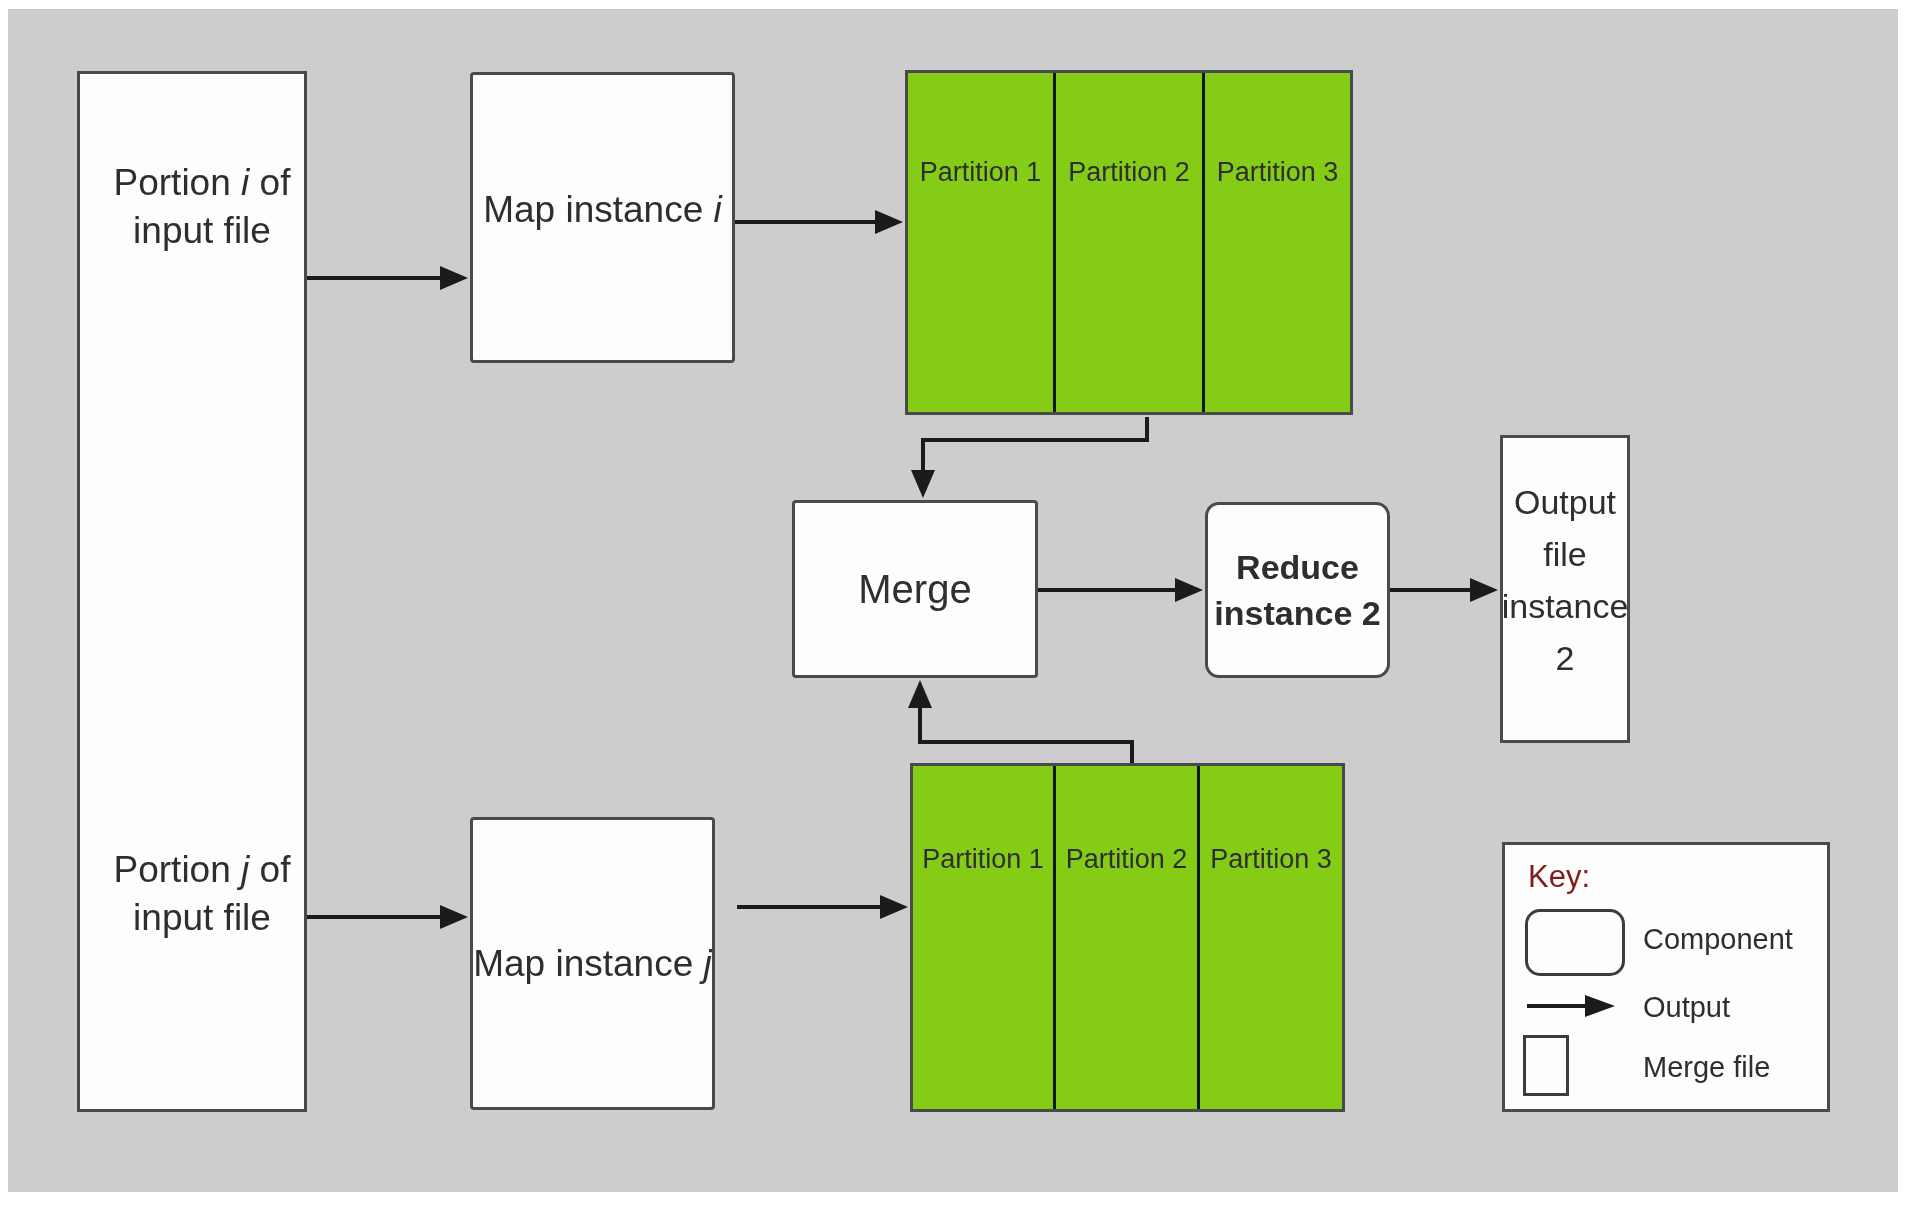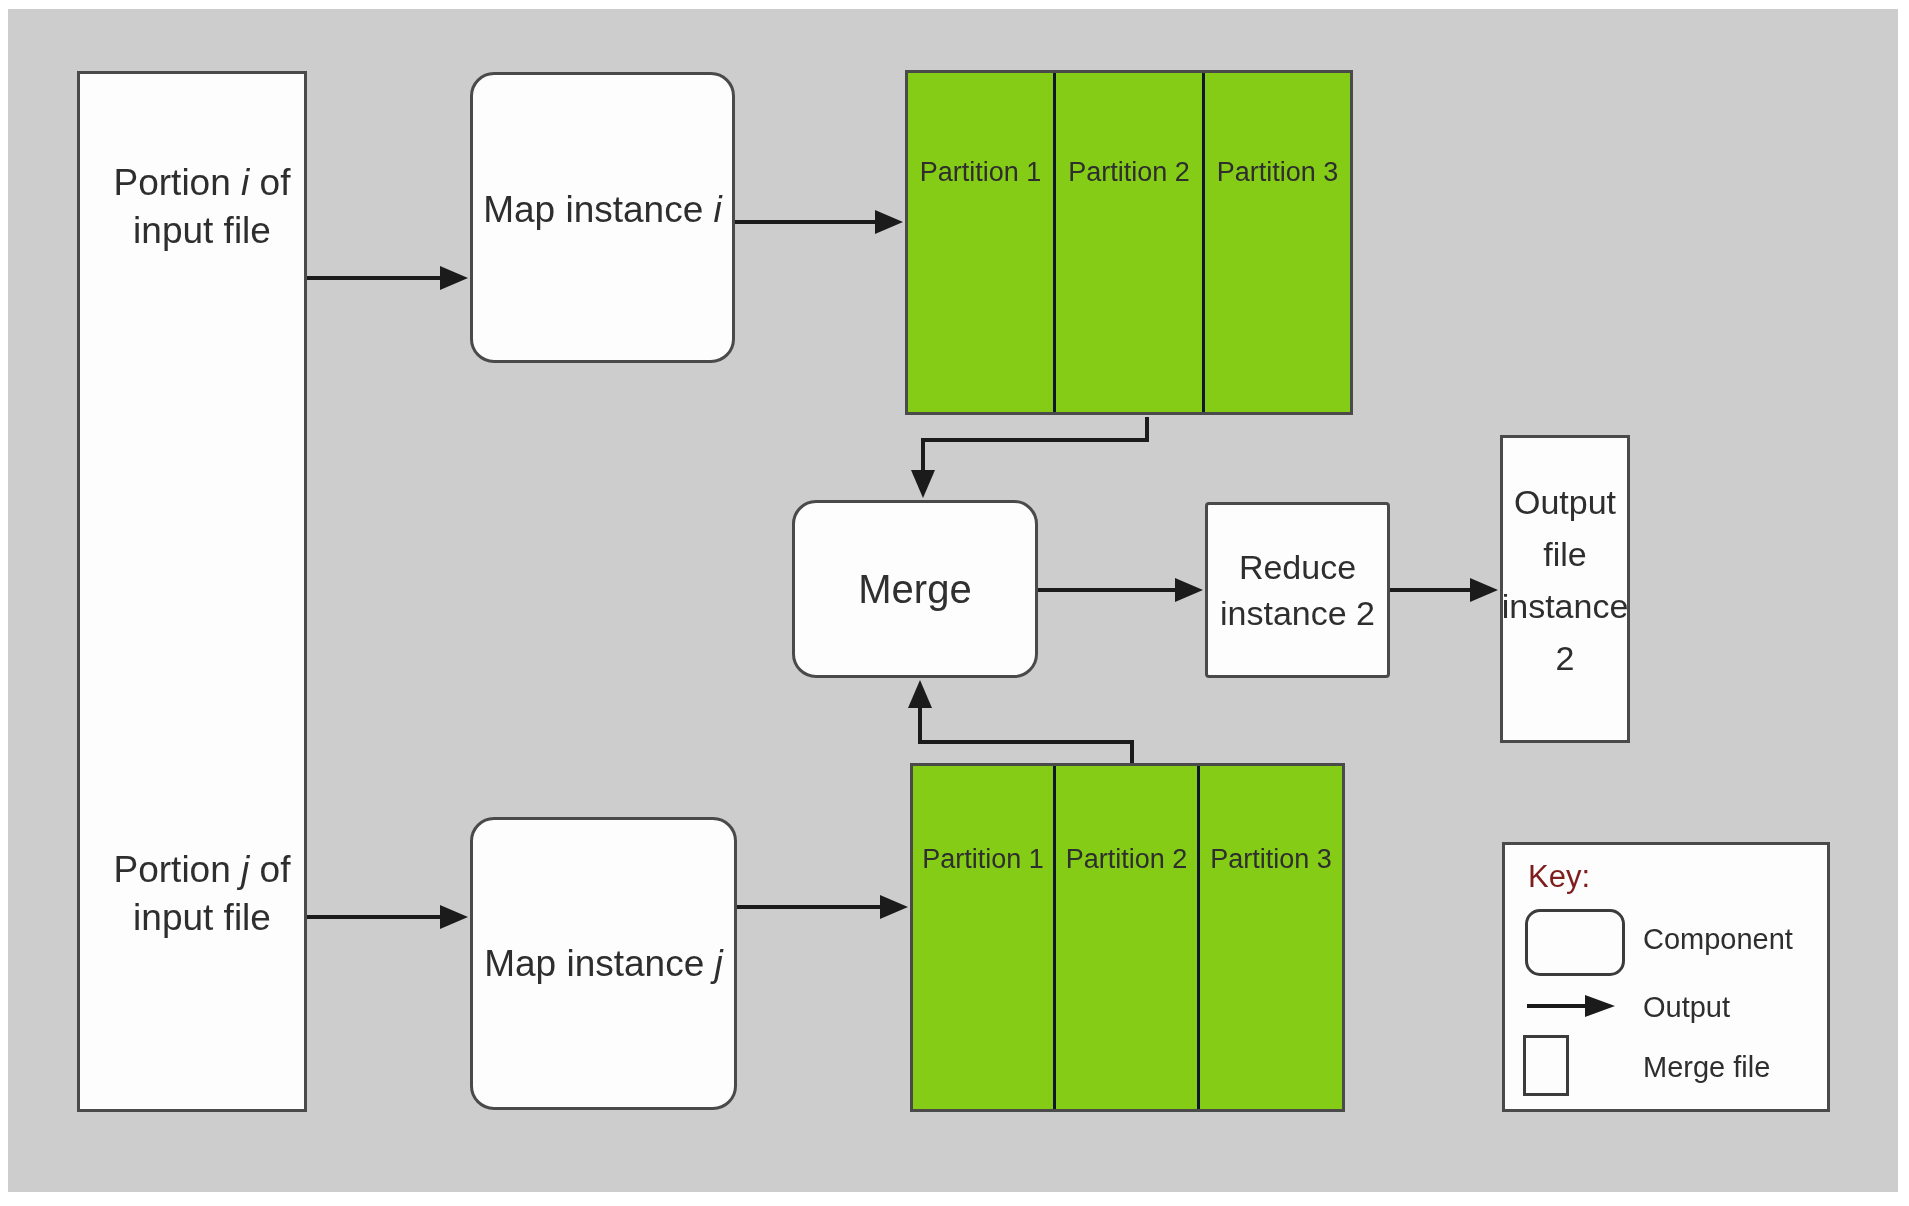--- a/index.html
+++ b/index.html
@@ -9,38 +9,38 @@
     width:1909px;height:1206px;
     position:relative;
     color:#303030;
   }
   .page{position:absolute;left:0;top:0;width:1909px;height:1206px;background:#ffffff;overflow:hidden;}
   .canvas{position:absolute;left:8px;top:9px;width:1890px;height:1183px;background:#cdcdcd;}
   .box{
     position:absolute;box-sizing:border-box;
     background:#fdfdfd;border:3px solid #4a4a4a;
   }
-  .rounded{border-radius:24px;}
+  .rounded{border-radius:4px;}
   .center-flex{display:flex;align-items:center;justify-content:center;text-align:center;}
   .lbl{font-size:37px;line-height:48px;color:#2e2e2e;text-align:center;}
   .var{font-style:italic;}
   
   .portion{position:absolute;left:10px;width:100%;}
   
   .partitions{position:absolute;box-sizing:border-box;background:#84cc16;border:3px solid #4a4a4a;display:grid;}
   .pcell{box-sizing:border-box;text-align:center;font-size:27px;color:#2e2e2e;}
   .pcell.mid,.pcell.last{border-left:3px solid #0f172a;}
   .partitions.top{left:905px;top:70px;width:448px;height:345px;grid-template-columns:145px 149px 148px;}
   .partitions.top .pcell{padding-top:84px;}
   .partitions.bottom{left:910px;top:763px;width:435px;height:349px;grid-template-columns:140px 144px 145px;}
   .partitions.bottom .pcell{padding-top:78px;}
   
   .input-file{left:77px;top:71px;width:230px;height:1041px;}
   .map-i{left:470px;top:72px;width:265px;height:291px;}
-  .map-j{left:470px;top:817px;width:267px;height:293px;}
+  .map-j{left:470px;top:817px;width:245px;height:293px;}
   .merge{left:792px;top:500px;width:246px;height:178px;font-size:40px;}
   .reduce{left:1205px;top:502px;width:185px;height:176px;}
   .reduce .lbl{font-size:34px;line-height:46px;}
   .output{left:1500px;top:435px;width:130px;height:308px;padding-bottom:18px;}
   .output .lbl{font-size:34px;line-height:52px;}
   
   .key{left:1502px;top:842px;width:328px;height:270px;}
   .key-title{position:absolute;left:23px;top:14px;font-size:31px;color:#7f1d1d;}
   .swatch-component{position:absolute;left:20px;top:64px;width:100px;height:67px;box-sizing:border-box;border:3px solid #3c3c3c;border-radius:15px;background:#fdfdfd;}
   .swatch-disk{position:absolute;left:18px;top:190px;width:46px;height:61px;box-sizing:border-box;border:3px solid #3c3c3c;background:#fdfdfd;}
@@ -96,21 +96,21 @@
   <div class="partitions bottom">
     <div class="pcell"><span>Partition 1</span></div>
     <div class="pcell mid"><span>Partition 2</span></div>
     <div class="pcell last"><span>Partition 3</span></div>
   </div>
 
   <div class="box rounded merge center-flex">
     <span>Merge</span>
   </div>
 
-  <div class="box rounded reduce center-flex" style="border-radius:4px;">
+  <div class="box rounded reduce center-flex" style="border-radius:14px;font-weight:bold;">
     <div class="lbl">
       <div>Reduce</div>
       <div>instance 2</div>
     </div>
   </div>
 
   <div class="box output center-flex">
     <div class="lbl">
       <div>Output</div>
       <div>file</div>

